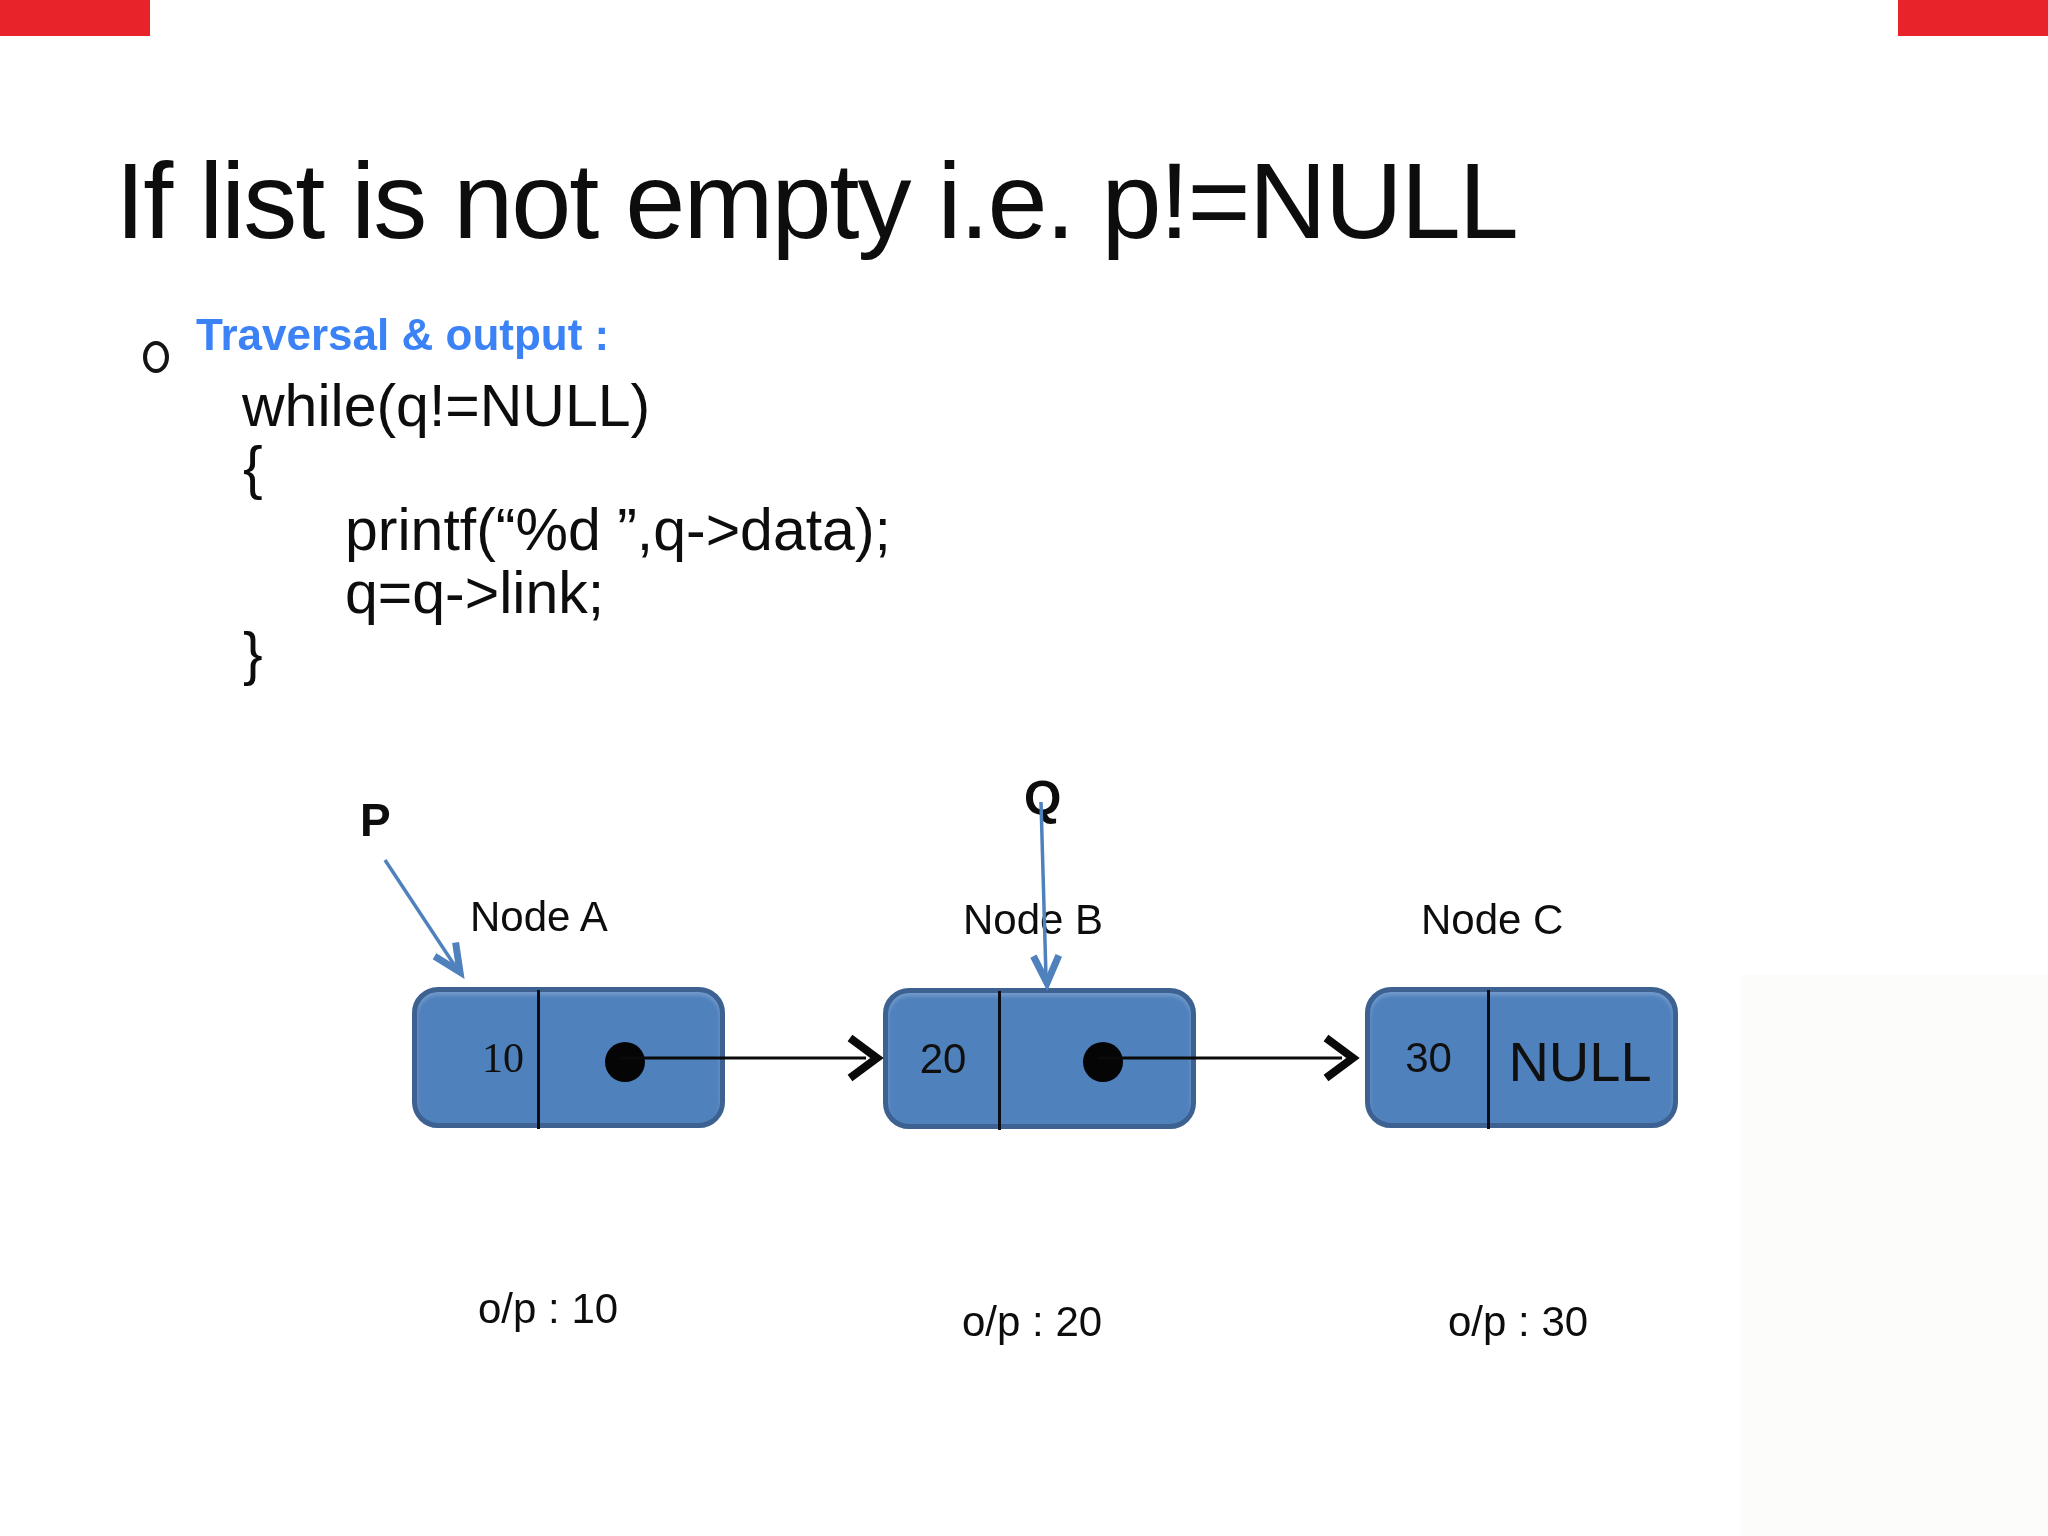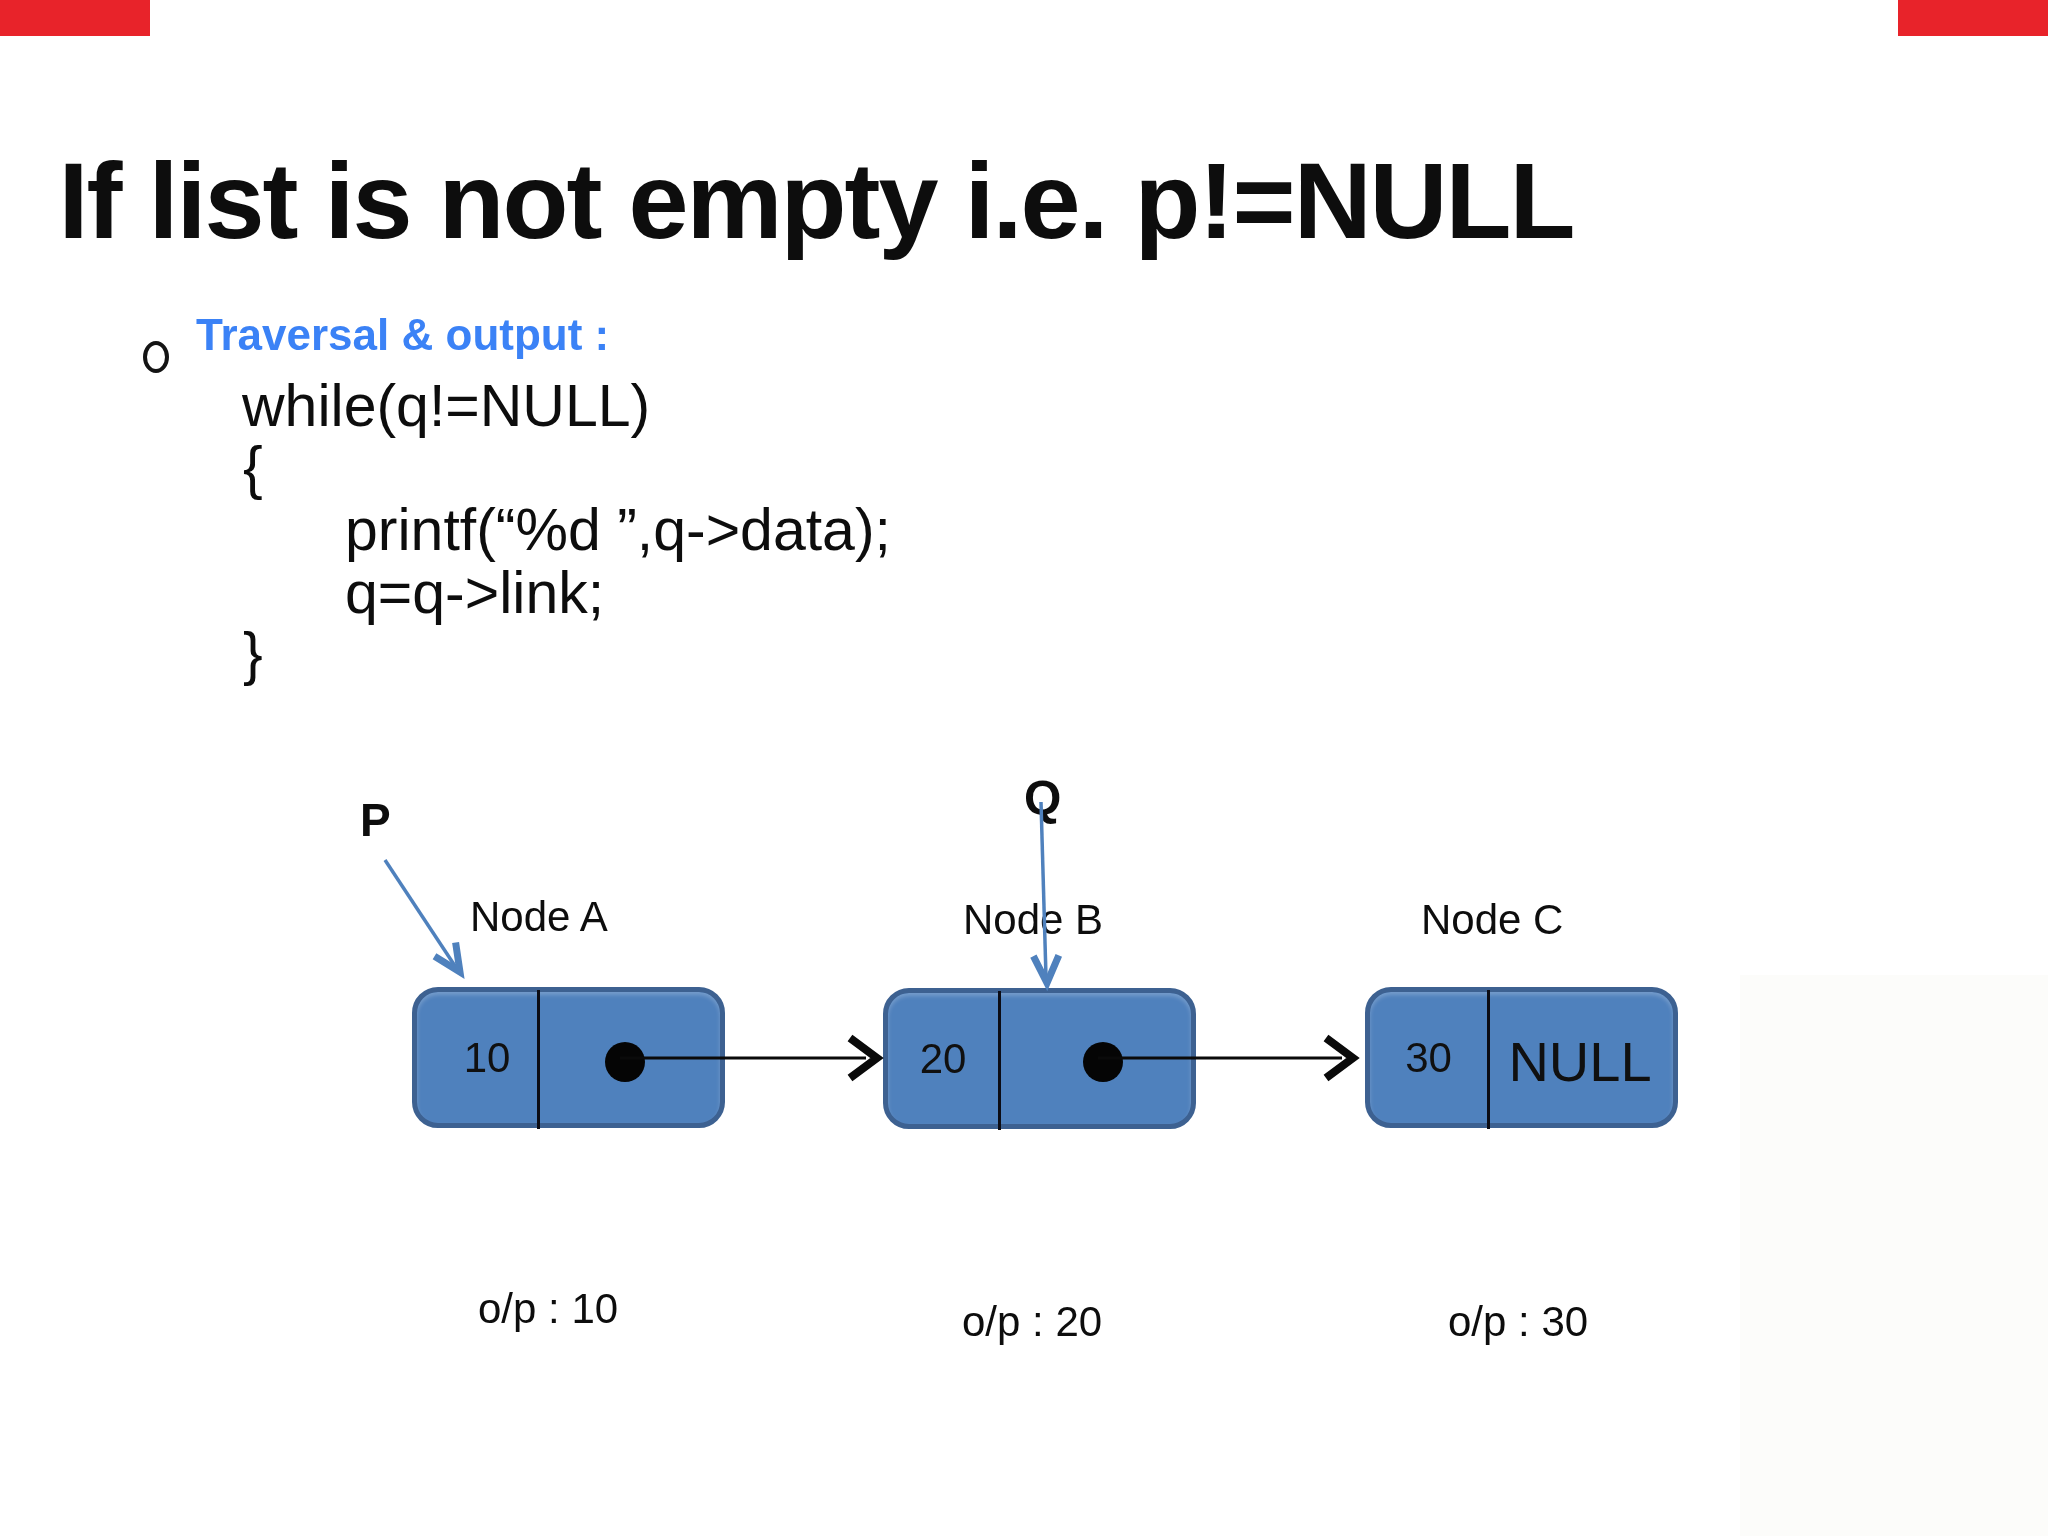--- a/index.html
+++ b/index.html
@@ -35,21 +35,20 @@
     opacity: .55;
   }
 
   .slide-title {
     left: 0; top: 138px; width: 1632px;
     text-align: center;
     font-size: 108px;
     letter-spacing: -2px;
     color: #0d0d0d;
     white-space: nowrap;
-    font-weight: bold;
   }
 
   .bullet-circle {
     left: 143px; top: 341px;
     width: 26px; height: 32px;
     border: 4px solid #141414;
     border-radius: 50%;
     box-sizing: border-box;
   }
   .bullet-text {
@@ -157,21 +156,21 @@
 
   <div class="ptr-label" style="left:360px; top:793px; font-size:46px;">P</div>
   <div class="ptr-label" style="left:1024px; top:770px; font-size:48px;">Q</div>
 
   <div class="node-title" style="left:470px; top:893px;">Node A</div>
   <div class="node-title" style="left:963px; top:896px;">Node B</div>
   <div class="node-title" style="left:1421px; top:896px;">Node C</div>
 
   <div class="node-box" style="left:412px; top:987px;">
     <div class="node-divider" style="left:120px;"></div>
-    <div class="cell-data" style="left:0; width:140px;">10</div>
+    <div class="cell-data" style="left:16px; width:140px;font-family:Liberation Serif, serif;">10</div>
     <div class="link-dot" style="left:188px; top:50px;"></div>
   </div>
 
   <div class="node-box" style="left:883px; top:988px;">
     <div class="node-divider" style="left:110px;"></div>
     <div class="cell-data" style="left:0; width:110px;">20</div>
     <div class="link-dot" style="left:195px; top:49px;"></div>
   </div>
 
   <div class="node-box" style="left:1365px; top:987px;">

